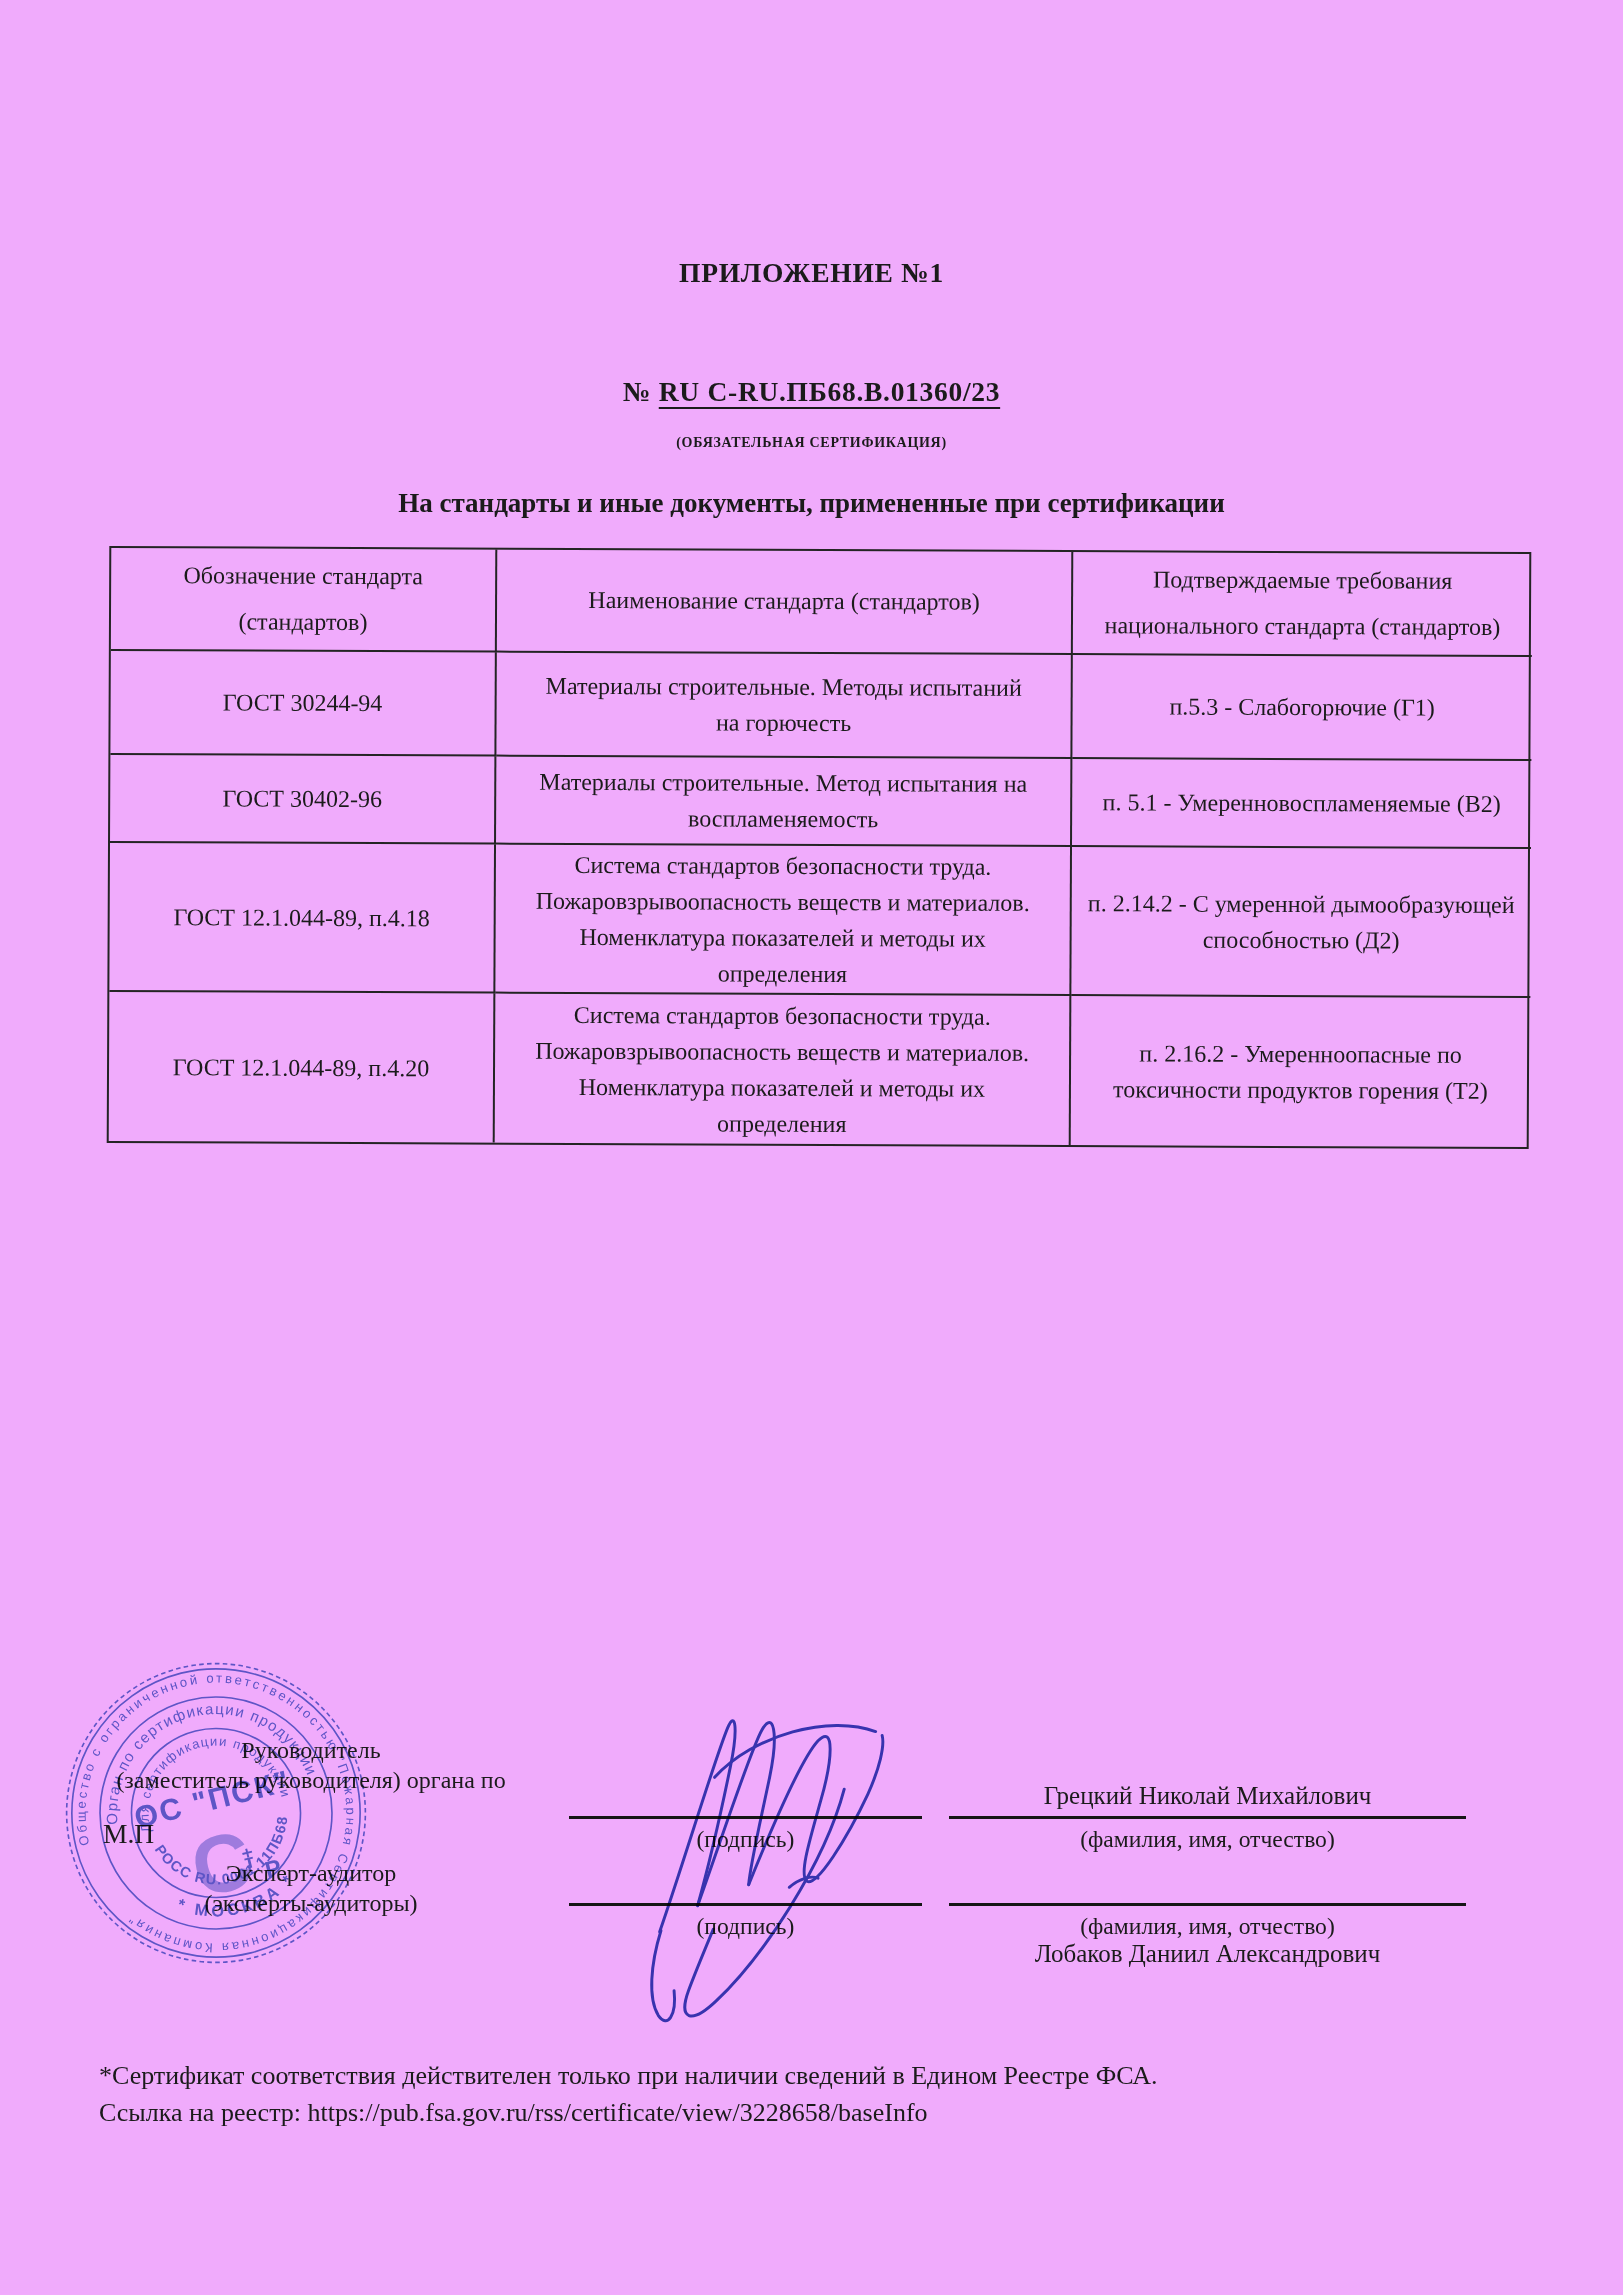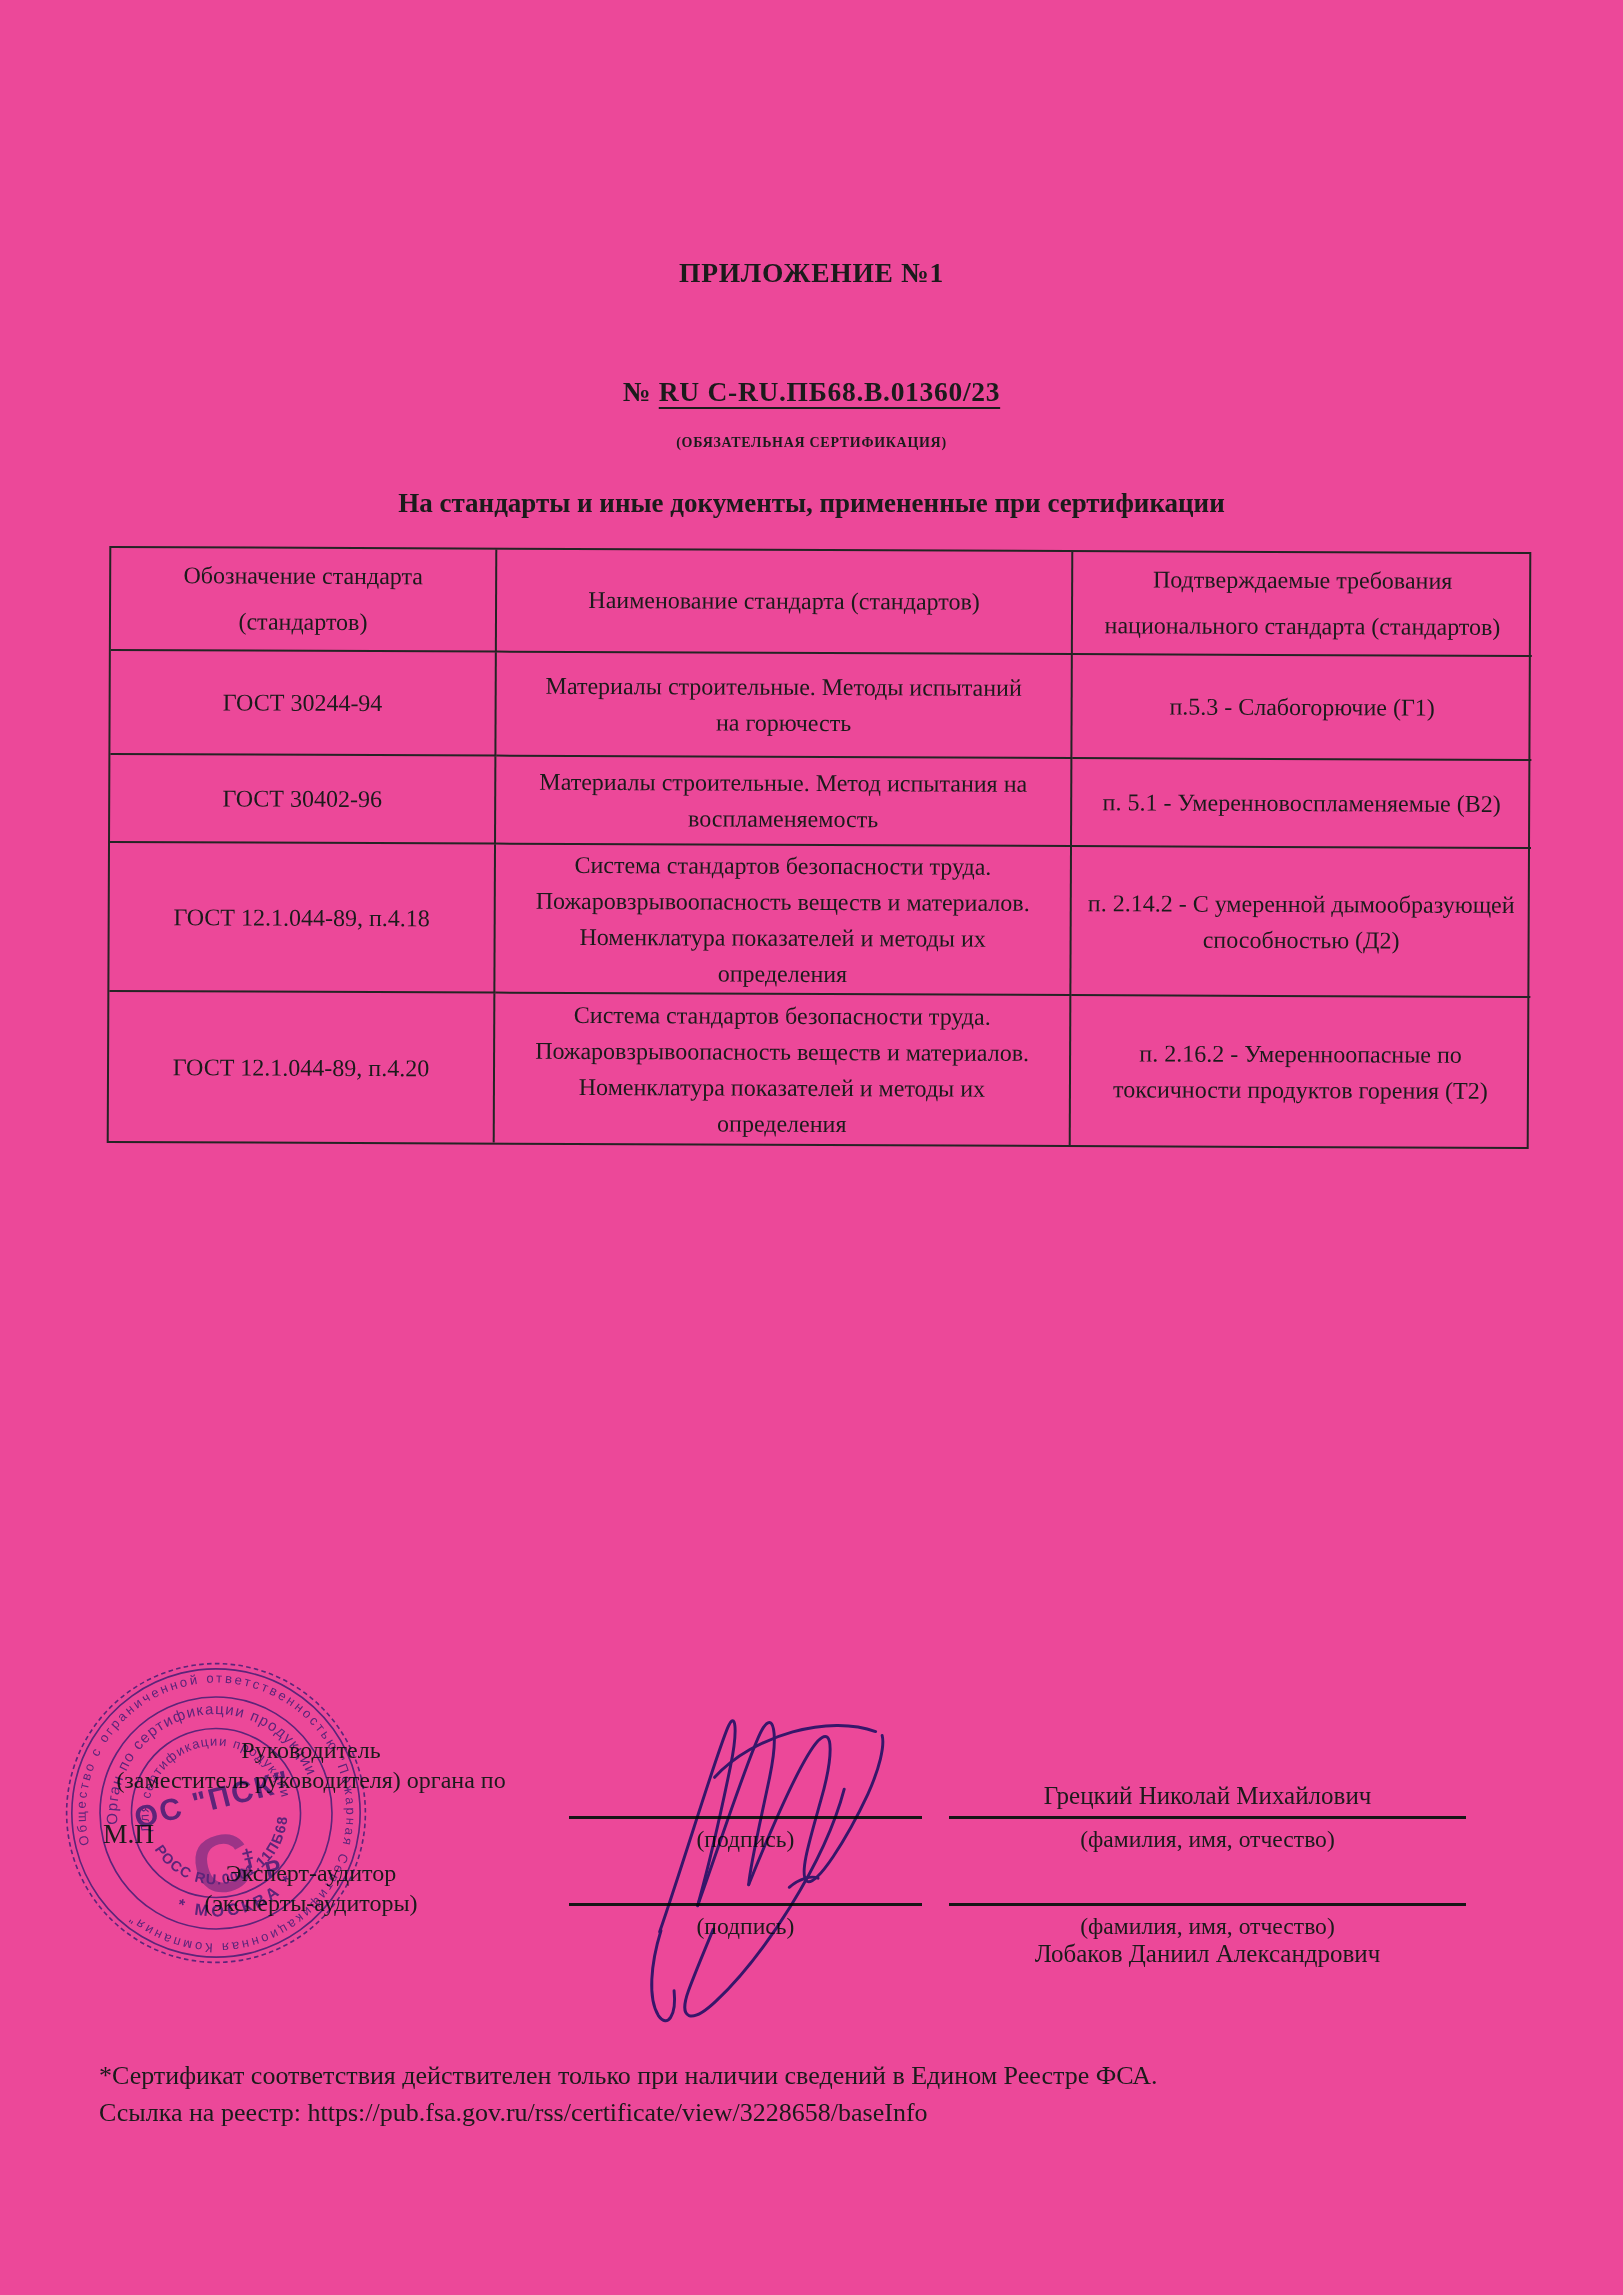--- a/index.html
+++ b/index.html
@@ -1,17 +1,17 @@
 <!DOCTYPE html>
 <html style="font-size:10.5px"><head>
 <meta charset="utf-8">
 <style>
   html,body{margin:0;padding:0;background:#ffffff;}
   .page{
-    position:relative;width:1623px;height:2295px;background:#ec4899;
+    position:relative;width:1623px;height:2295px;background:#f0abfc;
     font-family:"Liberation Serif",serif;color:#1b1b1b;overflow:hidden;
   }
   .abs{position:absolute;}
 
   
   .hline{left:0;width:1623px;text-align:center;}
   .h-main{font-size:27.5px;font-weight:bold;letter-spacing:0.7px;}
   .h-sub{font-size:14px;font-weight:700;letter-spacing:0.7px;}
   .h-bold{font-size:27px;font-weight:bold;}
   .u-num{text-decoration:underline;text-decoration-thickness:2px;text-underline-offset:5.9px;}

